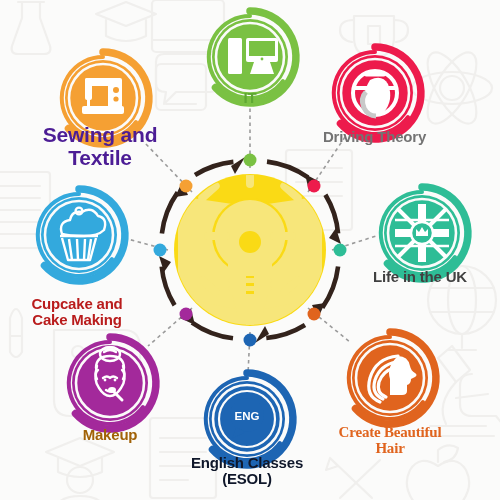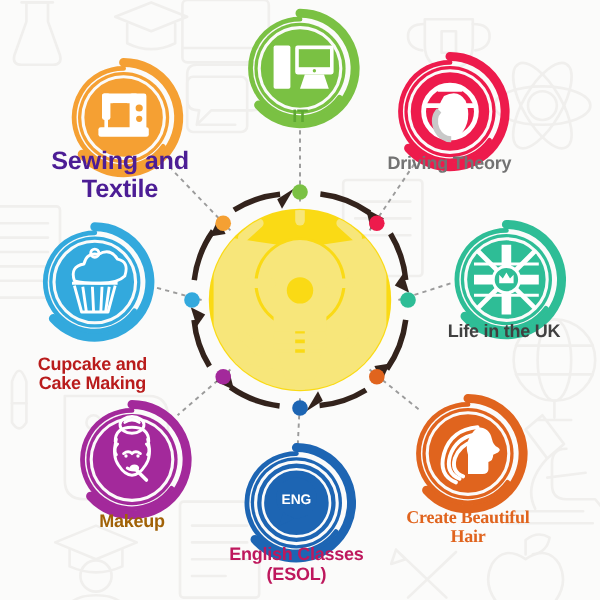--- a/index.html
+++ b/index.html
@@ -336,21 +336,21 @@
 
   <div class="node-label" style="left:200px;top:90px;width:100px;font-size:15px;color:#5ea832;">IT</div>
 
   <div class="node-label" style="left:302px;top:129px;width:145px;font-size:15px;color:#737373;">Driving Theory</div>
 
   <div class="node-label" style="left:352px;top:269px;width:136px;font-size:15px;color:#404040;">Life in the UK</div>
 
   <div class="node-label" style="left:312px;top:424px;width:156px;font-size:15px;color:#e0641e;font-family:Liberation Serif, serif;">Create Beautiful
 Hair</div>
 
-  <div class="node-label" style="left:172px;top:455px;width:150px;font-size:15px;color:#be185d;">English Classes
+  <div class="node-label" style="left:172px;top:455px;width:150px;font-size:15px;color:#0f172a;">English Classes
 (ESOL)</div>
 
   <div class="node-label" style="left:58px;top:427px;width:104px;font-size:15px;color:#a16207;">Makeup</div>
 
   <div class="node-label" style="left:7px;top:268px;width:140px;font-size:15px;color:#b91c1c;margin-top:28px;">Cupcake and
 Cake Making</div>
 
   <div class="node-label" style="left:33px;top:124px;width:134px;font-size:21px;color:#4c1d95;">Sewing and
 Textile</div>
 

